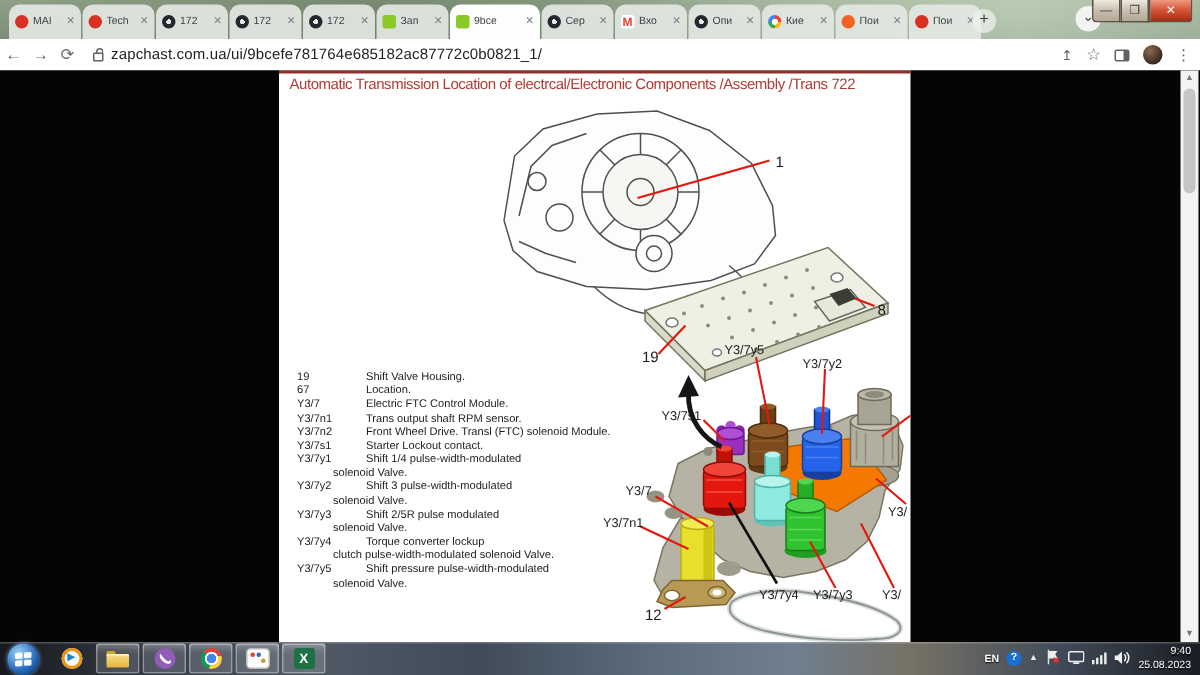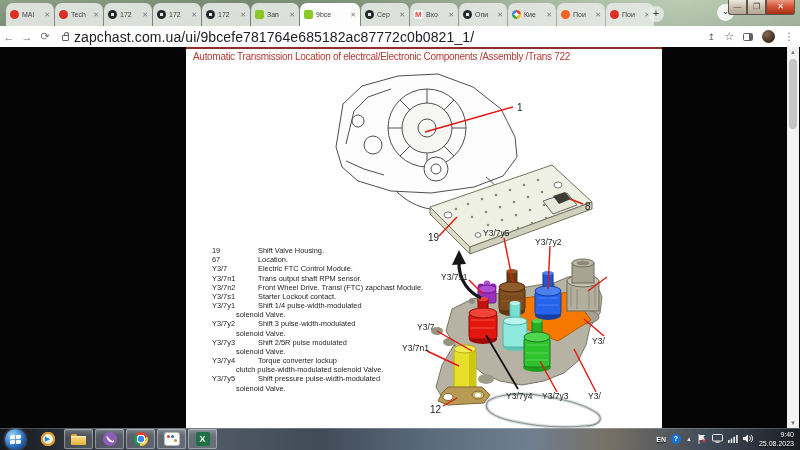--- a/index.html
+++ b/index.html
@@ -45,37 +45,37 @@
     background:linear-gradient(#eb9a82,#d8573a 45%,#a52d12); }
 
   
   .toolbar { position:absolute; left:0; top:26px; width:800px; height:21px;
     background:#fff; display:flex; align-items:center; font-size:11px; color:#6b6f73; }
   .nav-ic { width:18px; text-align:center; flex:none; }
   .lock-ic { width:7px; height:6px; border:1.2px solid #5f6368; border-radius:1px;
     position:relative; margin:2px 5px 0 8px; flex:none; }
   .lock-ic::before { content:""; position:absolute; left:0.5px; top:-4px; width:3px;
     height:3px; border:1.2px solid #5f6368; border-bottom:none; border-radius:3px 3px 0 0; }
-  .url-text { font-size:14px; color:#202124; letter-spacing:0.1px; }
+  .url-text { font-size:10px; color:#202124; letter-spacing:0.1px; }
   .tb-right { position:absolute; right:6px; top:0; height:21px; display:flex;
     align-items:center; gap:9px; color:#5f6368; }
   .share-ic { font-size:9px; } .star-ic { font-size:11px; }
   .panel-ic { width:10px; height:8px; border:1.2px solid #5f6368; border-radius:1.5px; position:relative; }
   .panel-ic::before { content:""; position:absolute; right:0; top:0; width:3.5px; height:100%; background:#5f6368; }
   .avatar { width:13px; height:13px; border-radius:50%;
     background:radial-gradient(circle at 35% 30%,#8a6a52,#3a2a20 70%); }
   .dots-ic { font-size:10px; letter-spacing:0; }
 
   
   .page { position:absolute; left:0; top:47px; width:800px; height:381px; background:#050505; }
-  .content { position:absolute; left:186px; top:0; width:476px; height:381px;
+  .content { position:absolute; left:186px; top:0; width:421px; height:381px;
     background:#fff; border-top:2px solid #8e2f2a; overflow:hidden; }
   .page-title { color:#b13c35; font-size:10px; letter-spacing:-0.3px; white-space:nowrap;
     padding:2px 0 0 7px; }
-  .legend { position:absolute; left:26px; top:197px; width:226px; font-size:7.4px;
+  .legend { position:absolute; left:12px; top:197px; width:226px; font-size:7.4px;
     line-height:1.24; color:#1c1c1c; }
   .legend .code { display:inline-block; width:46px; vertical-align:top; }
   .legend .desc2 { display:block;margin-left:24px; }
   .diagram { position:absolute; left:0; top:0; pointer-events:none; }
   .diagram text { font-family:"Liberation Sans",sans-serif; fill:#1a1a1a; }
 
   .scrollbar { position:absolute; right:1px; top:0; width:12px; height:381px;
     background:#f3f3f3; font-size:6px; color:#777; text-align:center; }
   .sb-up { position:absolute; top:2px; left:0; width:12px; }
   .sb-down { position:absolute; bottom:2px; left:0; width:12px; }
@@ -224,21 +224,21 @@
 
 <div class="page">
   <div class="content">
     <div class="page-title">Automatic Transmission  Location of electrcal/Electronic Components /Assembly /Trans 722</div>
 
     <div class="legend">
       <div><span class="code">19</span><span>Shift Valve Housing.</span></div>
       <div><span class="code">67</span><span>Location.</span></div>
       <div><span class="code">Y3/7</span><span>Electric FTC Control Module.</span></div>
       <div><span class="code">Y3/7n1</span><span>Trans output shaft RPM sensor.</span></div>
-      <div><span class="code">Y3/7n2</span><span>Front Wheel Drive. Transl (FTC) zapchast Module.</span></div>
+      <div><span class="code">Y3/7n2</span><span>Front Wheel Drive. Transl (FTC) solenoid Module.</span></div>
       <div><span class="code">Y3/7s1</span><span>Starter Lockout contact.</span></div>
       <div><span class="code">Y3/7y1</span><span>Shift 1/4 pulse-width-modulated</span><span class="desc2"> solenoid Valve.</span></div>
       <div><span class="code">Y3/7y2</span><span>Shift 3 pulse-width-modulated</span><span class="desc2"> solenoid Valve.</span></div>
       <div><span class="code">Y3/7y3</span><span>Shift 2/5R pulse modulated</span><span class="desc2"> solenoid Valve.</span></div>
       <div><span class="code">Y3/7y4</span><span>Torque converter lockup</span><span class="desc2"> clutch pulse-width-modulated solenoid Valve.</span></div>
       <div><span class="code">Y3/7y5</span><span>Shift pressure pulse-width-modulated</span><span class="desc2">solenoid Valve.</span></div>
     </div>
 
     <svg class="diagram" width="421" height="381" viewBox="0 0 421 381">
 

